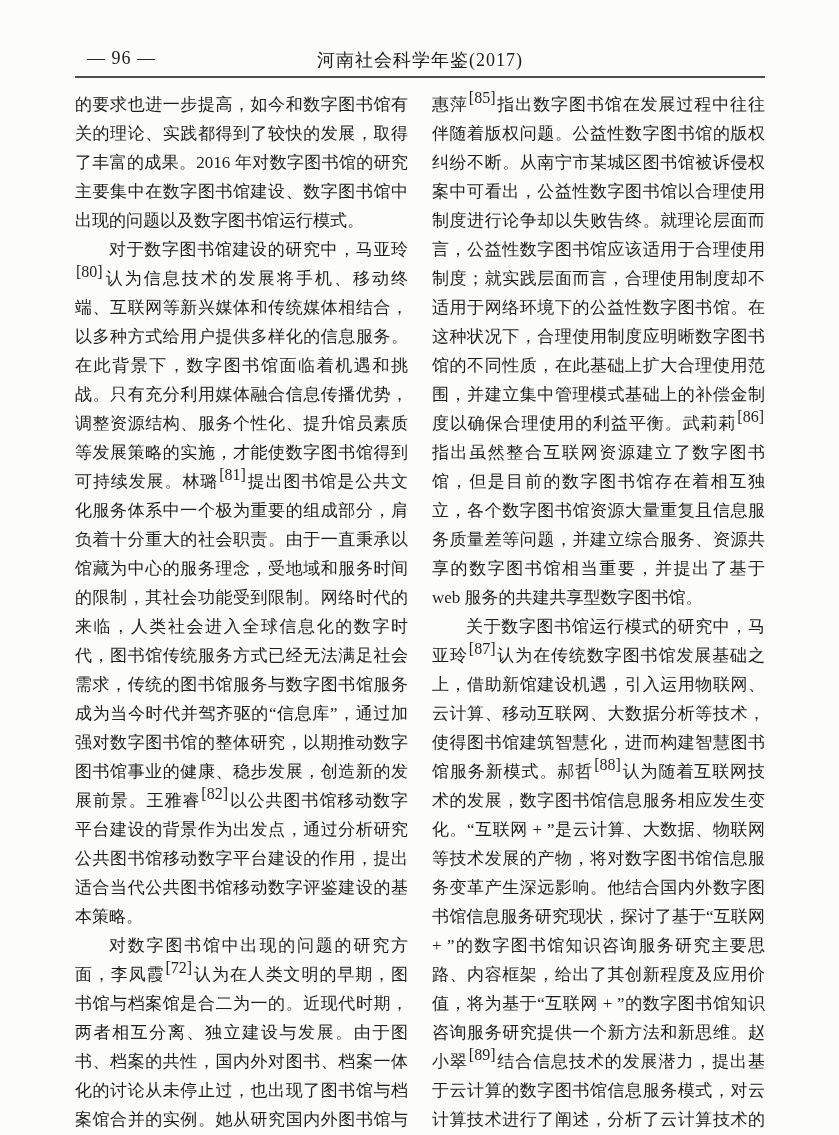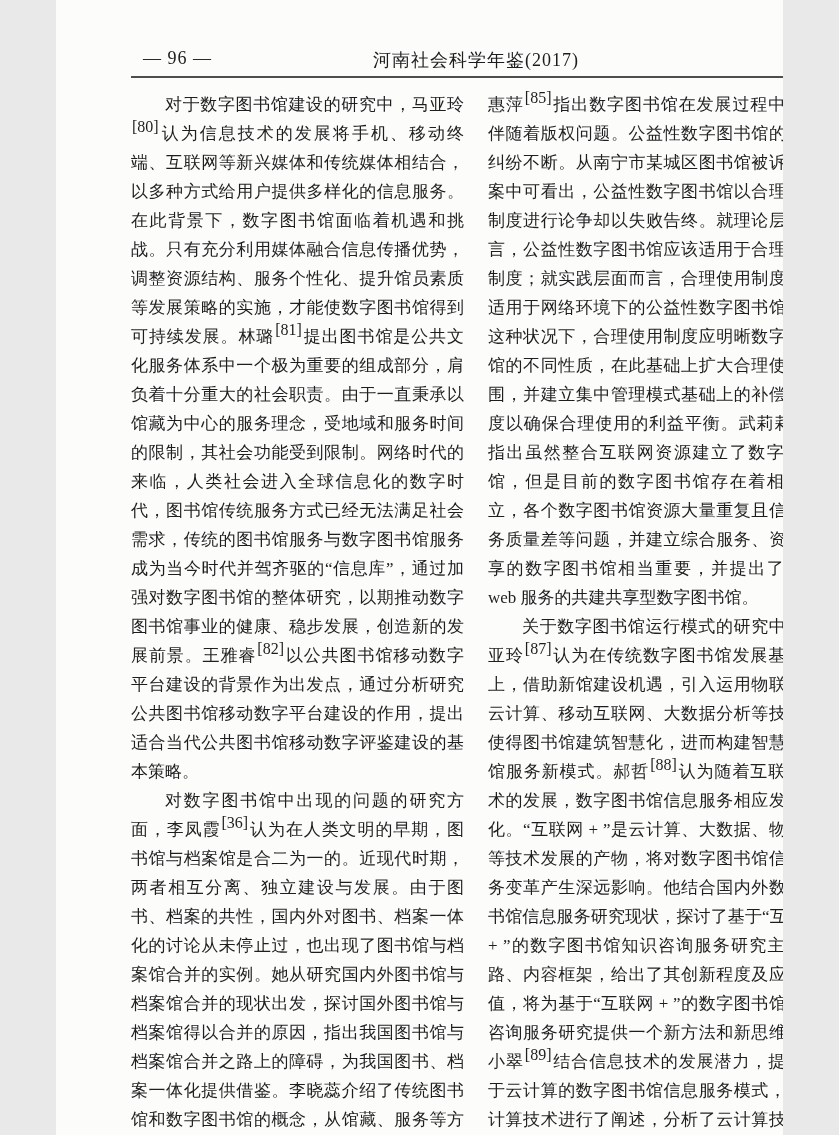--- a/index.html
+++ b/index.html
@@ -1,19 +1,19 @@
 <!DOCTYPE html>
 <html><head>
 <meta charset="utf-8">
 <style>
   * { margin: 0; padding: 0; box-sizing: border-box; }
   html, body { background: #e9e9e9; }
   .page {
     position: relative;
-    width: 727px;
+    width: 839px;
     height: 1135px;
     margin: 0 auto;
     background: #fcfcfb;
     font-family: "Liberation Serif", "DejaVu Serif", serif;
     color: #1c1c1c;
     overflow: hidden;
   }
   .header {
     position: absolute;
     top: 46px;
@@ -66,21 +66,22 @@
 </head>
 <body>
 
 <div class="page">
   <div class="header">
     <span class="page-number">— 96 —</span>
     <span class="doc-title">河南社会科学年鉴(2017)</span>
   </div>
   <div class="columns">
     <div class="col" id="left-col">
+        <p class="para">的要求也进一步提高，如今和数字图书馆有关的理论、实践都得到了较快的发展，取得了丰富的成果。2016 年对数字图书馆的研究主要集中在数字图书馆建设、数字图书馆中出现的问题以及数字图书馆运行模式。</p>
         <p class="para indent">对于数字图书馆建设的研究中，马亚玲<sup class="ref">[80]</sup>认为信息技术的发展将手机、移动终端、互联网等新兴媒体和传统媒体相结合，以多种方式给用户提供多样化的信息服务。在此背景下，数字图书馆面临着机遇和挑战。只有充分利用媒体融合信息传播优势，调整资源结构、服务个性化、提升馆员素质等发展策略的实施，才能使数字图书馆得到可持续发展。林璐<sup class="ref">[81]</sup>提出图书馆是公共文化服务体系中一个极为重要的组成部分，肩负着十分重大的社会职责。由于一直秉承以馆藏为中心的服务理念，受地域和服务时间的限制，其社会功能受到限制。网络时代的来临，人类社会进入全球信息化的数字时代，图书馆传统服务方式已经无法满足社会需求，传统的图书馆服务与数字图书馆服务成为当今时代并驾齐驱的“信息库”，通过加强对数字图书馆的整体研究，以期推动数字图书馆事业的健康、稳步发展，创造新的发展前景。王雅睿<sup class="ref">[82]</sup>以公共图书馆移动数字平台建设的背景作为出发点，通过分析研究公共图书馆移动数字平台建设的作用，提出适合当代公共图书馆移动数字评鉴建设的基本策略。</p>
-        <p class="para indent">对数字图书馆中出现的问题的研究方面，李凤霞<sup class="ref">[36]</sup>认为在人类文明的早期，图书馆与档案馆是合二为一的。近现代时期，两者相互分离、独立建设与发展。由于图书、档案的共性，国内外对图书、档案一体化的讨论从未停止过，也出现了图书馆与档案馆合并的实例。她从研究国内外图书馆与档案馆合并的现状出发，探讨国外图书馆与档案馆得以合并的原因，指出我国图书馆与档案馆合并之路上的障碍，为我国图书、档案一体化提供借鉴。李晓蕊介绍了传统图书馆和数字图书馆的概念，从馆藏、服务等方面介绍了两者的区别，阐述了传统图书馆和数字图书馆各自的优势和不足，并指出，两者相互依赖，共同发展才是图书馆的未来。</p>
+        <p class="para indent">对数字图书馆中出现的问题的研究方面，李凤霞<sup class="ref">[72]</sup>认为在人类文明的早期，图书馆与档案馆是合二为一的。近现代时期，两者相互分离、独立建设与发展。由于图书、档案的共性，国内外对图书、档案一体化的讨论从未停止过，也出现了图书馆与档案馆合并的实例。她从研究国内外图书馆与档案馆合并的现状出发，探讨国外图书馆与档案馆得以合并的原因，指出我国图书馆与档案馆合并之路上的障碍，为我国图书、档案一体化提供借鉴。李晓蕊介绍了传统图书馆和数字图书馆的概念，从馆藏、服务等方面介绍了两者的区别，阐述了传统图书馆和数字图书馆各自的优势和不足，并指出，两者相互依赖，共同发展才是图书馆的未来。</p>
       </div>
     <div class="col" id="right-col">
         <p class="para">惠萍<sup class="ref">[85]</sup>指出数字图书馆在发展过程中往往伴随着版权问题。公益性数字图书馆的版权纠纷不断。从南宁市某城区图书馆被诉侵权案中可看出，公益性数字图书馆以合理使用制度进行论争却以失败告终。就理论层面而言，公益性数字图书馆应该适用于合理使用制度；就实践层面而言，合理使用制度却不适用于网络环境下的公益性数字图书馆。在这种状况下，合理使用制度应明晰数字图书馆的不同性质，在此基础上扩大合理使用范围，并建立集中管理模式基础上的补偿金制度以确保合理使用的利益平衡。武莉莉<sup class="ref">[86]</sup>指出虽然整合互联网资源建立了数字图书馆，但是目前的数字图书馆存在着相互独立，各个数字图书馆资源大量重复且信息服务质量差等问题，并建立综合服务、资源共享的数字图书馆相当重要，并提出了基于 web 服务的共建共享型数字图书馆。</p>
         <p class="para indent">关于数字图书馆运行模式的研究中，马亚玲<sup class="ref">[87]</sup>认为在传统数字图书馆发展基础之上，借助新馆建设机遇，引入运用物联网、云计算、移动互联网、大数据分析等技术，使得图书馆建筑智慧化，进而构建智慧图书馆服务新模式。郝哲<sup class="ref">[88]</sup>认为随着互联网技术的发展，数字图书馆信息服务相应发生变化。“互联网 + ”是云计算、大数据、物联网等技术发展的产物，将对数字图书馆信息服务变革产生深远影响。他结合国内外数字图书馆信息服务研究现状，探讨了基于“互联网 + ”的数字图书馆知识咨询服务研究主要思路、内容框架，给出了其创新程度及应用价值，将为基于“互联网 + ”的数字图书馆知识咨询服务研究提供一个新方法和新思维。赵小翠<sup class="ref">[89]</sup>结合信息技术的发展潜力，提出基于云计算的数字图书馆信息服务模式，对云计算技术进行了阐述，分析了云计算技术的优势以及给图书馆信息服务带来的影响，提出了三个对策：培养“云图书馆员”、创建图书馆网络学习平台和构建“云图书馆”信息资源体系，以此来实现图书馆的可持续发展。张联锋、周之凯认为将“互联网 + ”引入数字图书馆，将更大地促进数字图书馆的发展，促进图书馆服务的延伸，因此图书馆要适应从传统数字图书馆服务到“互联网 + ”背景下数字</p>
       </div>
   </div>
 </div>
 
 </body></html>

